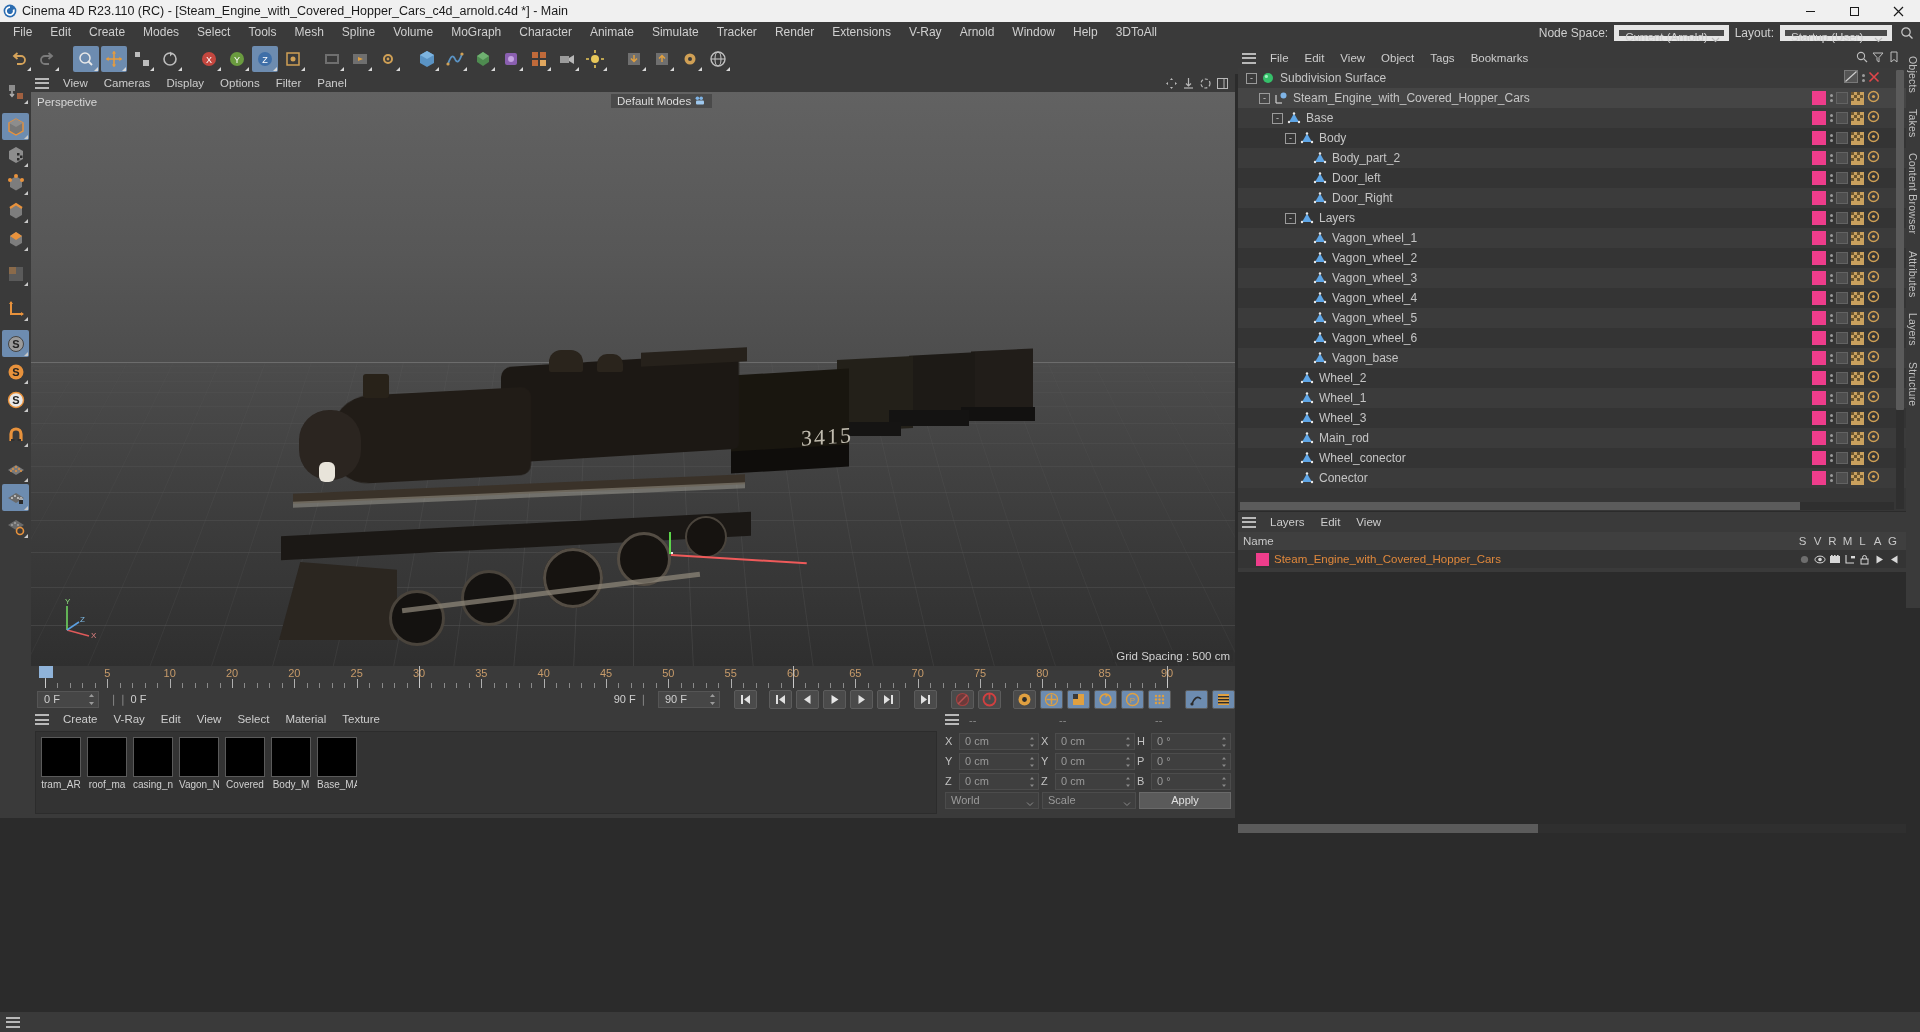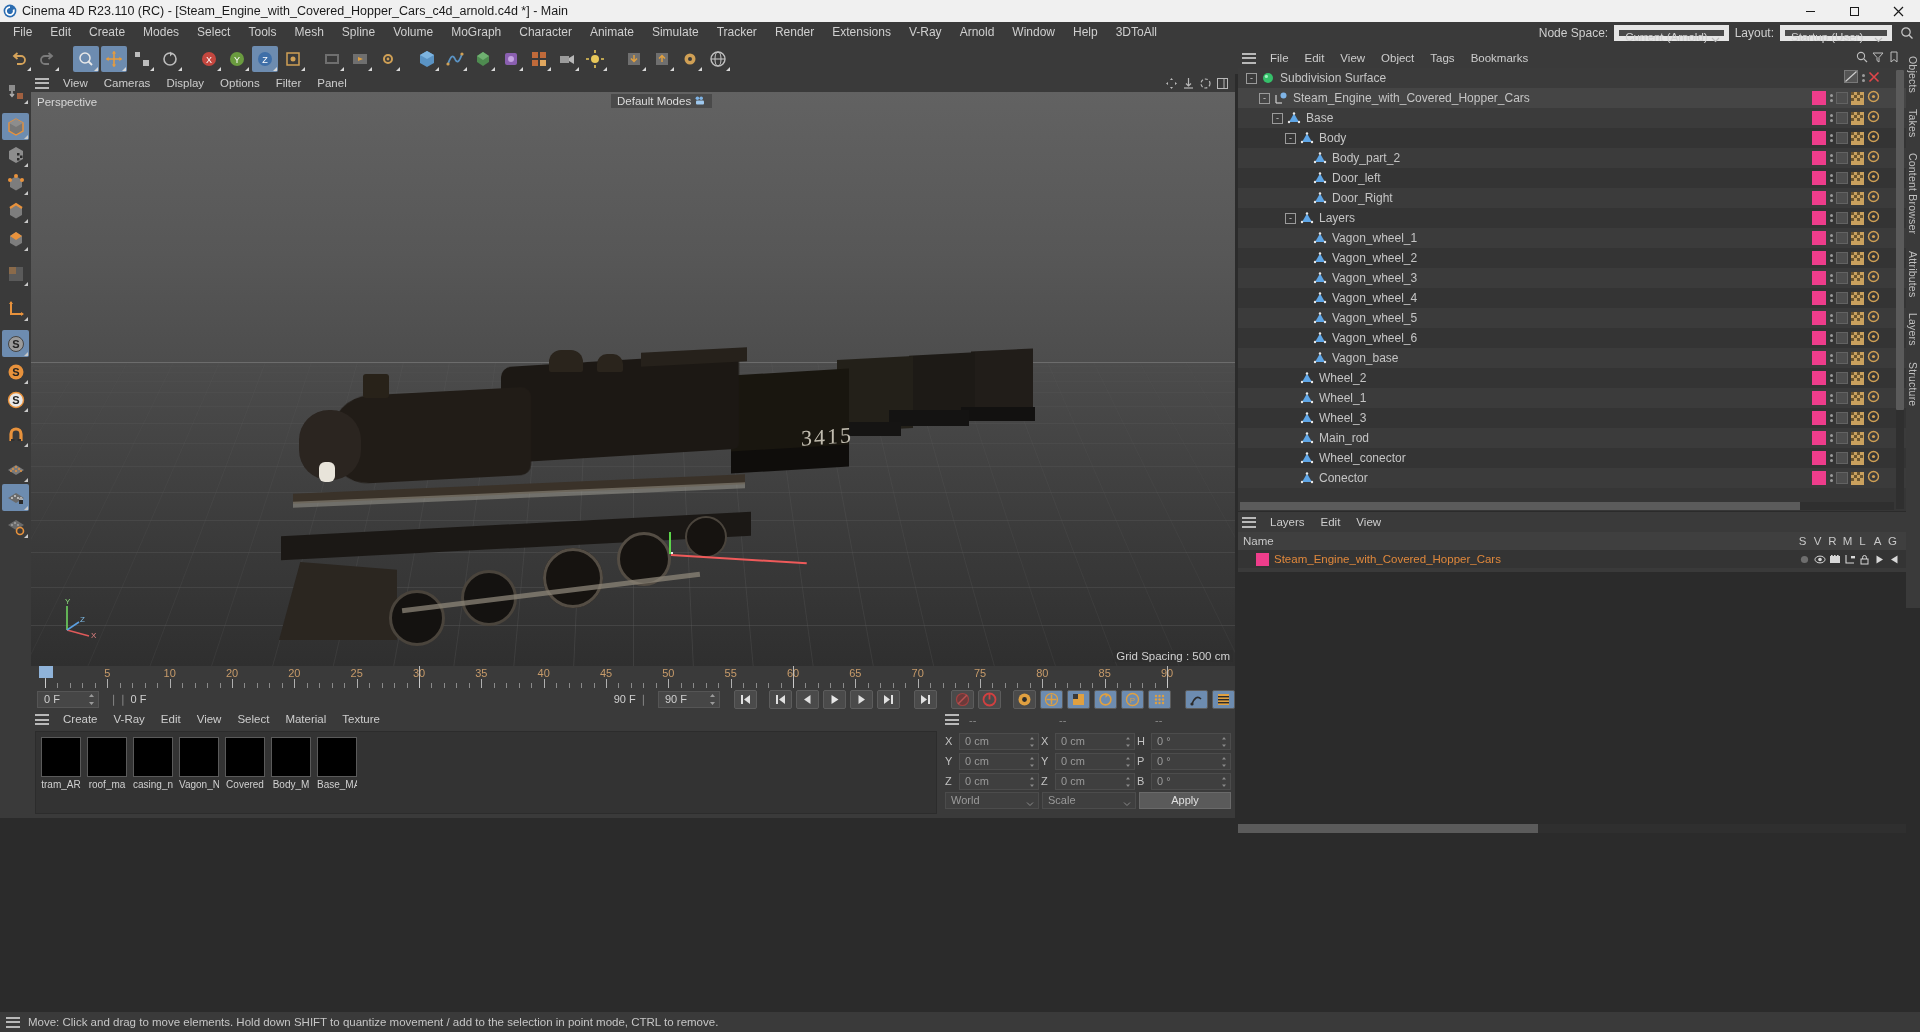--- a/index.html
+++ b/index.html
@@ -1975,16 +1975,15 @@
     <div class="vtab">Layers</div>
     <div class="vtab">Structure</div>
   </div>
 
   <div class="statusbar">
     <span class="hm">
         <i></i>
         <i></i>
         <i></i>
       </span>
-    <span>Move: Click and drag to move elements. Hold down SHIFT to quantize movement / add to the selection in point mode, CTRL to remove.</span>
   </div>
 
 </div>
 
 </body></html>

